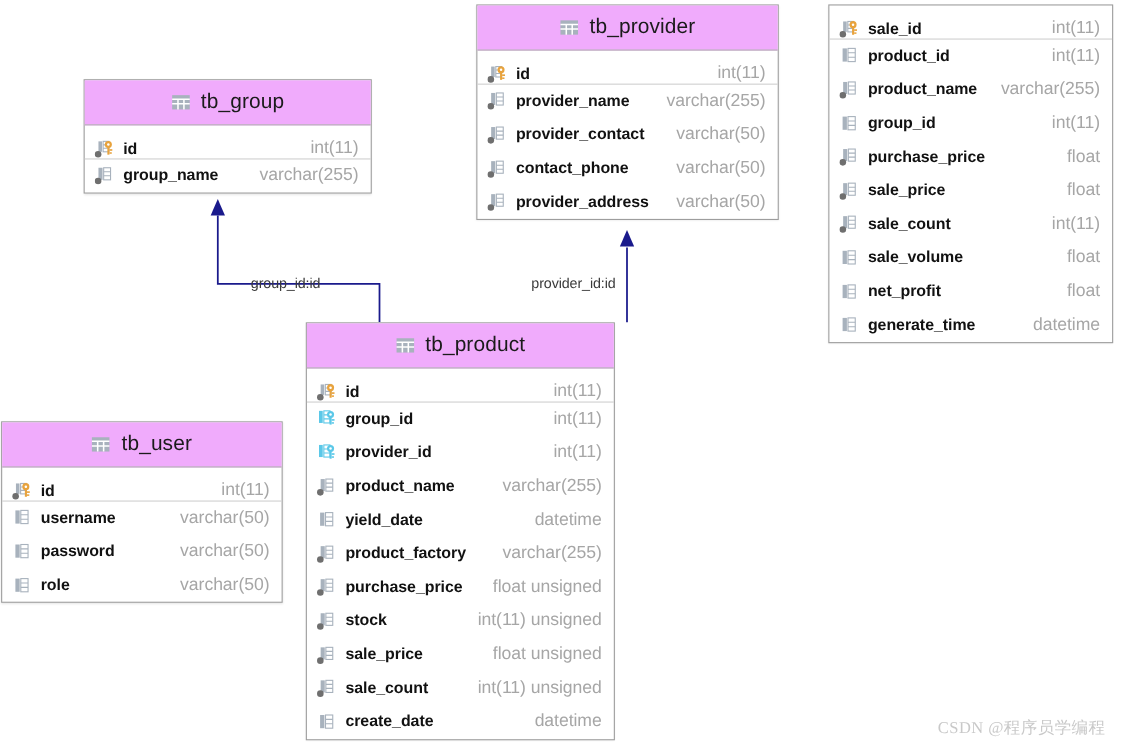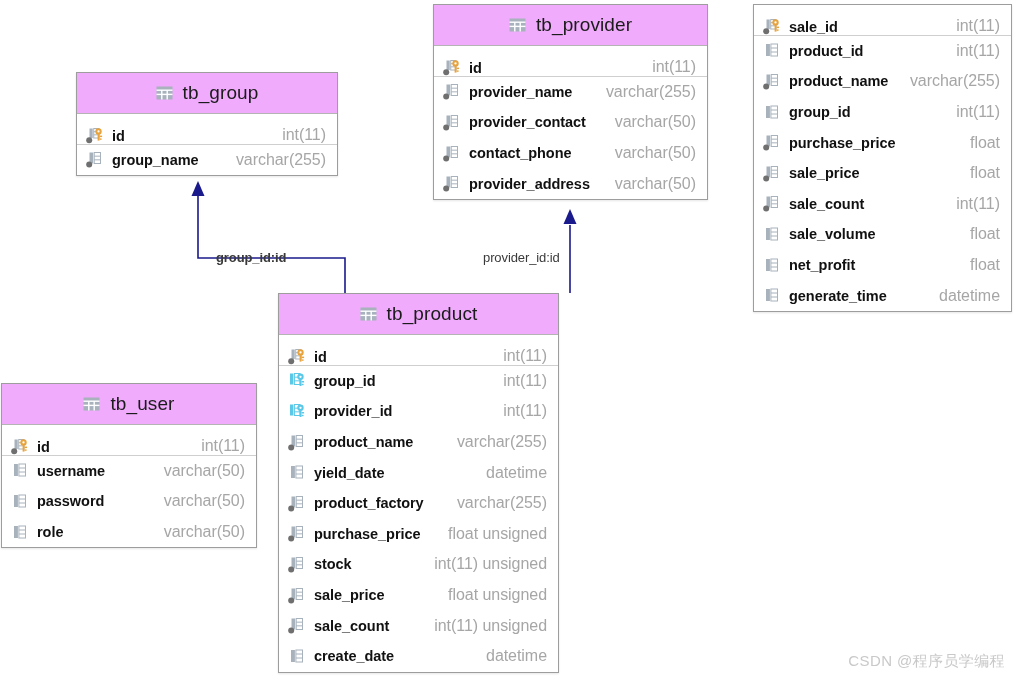--- a/index.html
+++ b/index.html
@@ -113,21 +113,21 @@
   }
 
   
   #watermark {
     position: absolute;
     right: 14px;
     bottom: 12px;
     z-index: 5;
     font-size: 15px;
     color: #c9c9c9;
-    font-family: Liberation Sans, sans-serif;
+    font-family: Liberation Serif, serif;
     white-space: nowrap;
     letter-spacing: 0.4px;
   }
 </style>
 </head>
 <body>
 
 <div id="canvas">
 
   <svg id="connectors" viewBox="0 0 1019 683" xmlns="http://www.w3.org/2000/svg">
@@ -663,18 +663,18 @@
               </svg>
             </span>
             <span class="row-name">role</span>
             <span class="row-type">varchar(50)</span>
           </div>
         </div>
       </div>
     </div>
 
   <div id="labels-layer">
-      <div class="rel-label" style="left: 216px; top: 250px; font-weight: bold;">group_id:id</div>
+      <div class="rel-label" style="left: 228px; top: 250px;">group_id:id</div>
       <div class="rel-label" style="left: 483px; top: 250px;">provider_id:id</div>
     </div>
 
   <div id="watermark">CSDN @程序员学编程</div>
 </div>
 
 </body></html>

